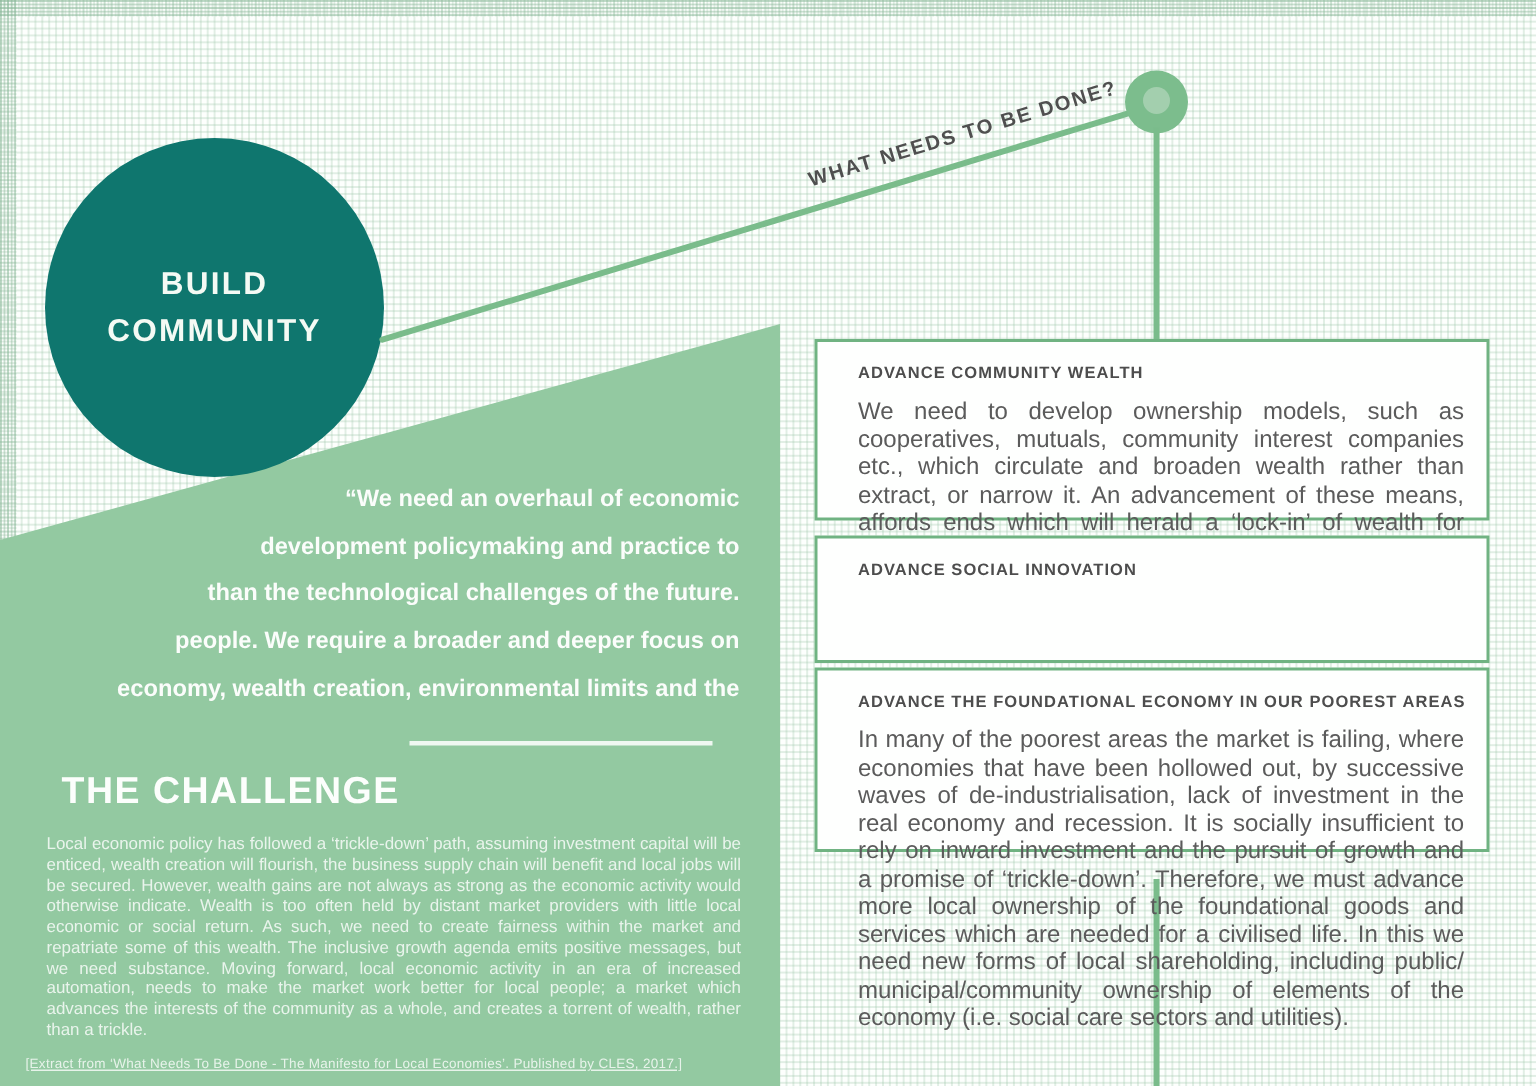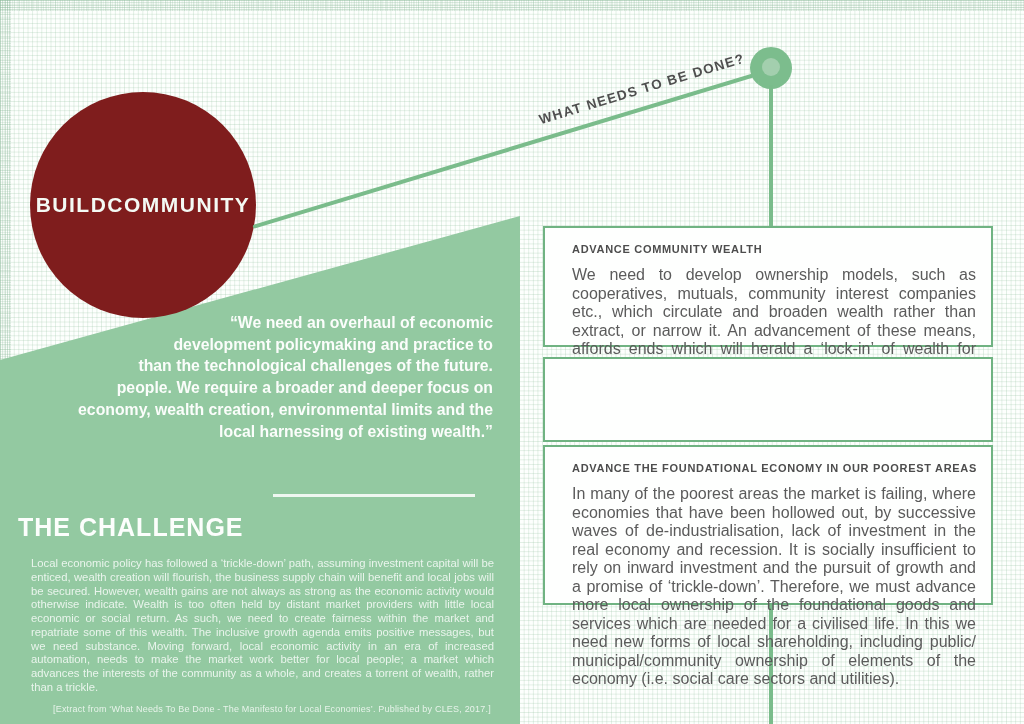--- a/index.html
+++ b/index.html
@@ -33,22 +33,22 @@
   .wedge {
     left: 0; top: 0; width: 1024px; height: 724px;
     background: #93c9a1;
     clip-path: polygon(0px 360px, 520px 216px, 520px 724px, 0px 724px);
   }
 
   
   .title-circle {
     left: 30px; top: 92px; width: 226px; height: 226px;
     border-radius: 50%;
-    background: #7f1d1d;
-    display: flex; flex-direction: row;
+    background: #0f766e;
+    display: flex; flex-direction: column;
     align-items: center; justify-content: center;
     color: #f4faf4;
     font-weight: bold;
     font-size: 21px;
     letter-spacing: 1.5px;
     line-height: 1.5;
     text-align: center;
   }
 
   
@@ -89,21 +89,21 @@
 
   
   .action-box {
     left: 543px; width: 450px;
     background: #fefffe;
     border: 2px solid #70b382;
     padding: 15px 15px 0 27px;
   }
   .box-1 { top: 226px; height: 121px; }
   .box-2 { top: 357px; height: 85px; }
-  .box-3 { top: 445px; height: 160px; }
+  .box-3 { top: 445px; height: 123px; }
   .box-heading {
     font-size: 11px;
     font-weight: bold;
     letter-spacing: 0.7px;
     color: #4d4d4d;
     margin-bottom: 11px;
     white-space: nowrap;
   }
   .box-body {
     font-size: 16px;
@@ -113,64 +113,64 @@
   }
 
   
   .quote {
     right: 531px; top: 312px; width: 470px;
     text-align: right;
     color: #fbfdfb;
     font-weight: bold;
     font-size: 15.8px;
   }
-  .quote-line { line-height: 21.7px; white-space: nowrap; }
+  .quote-line { line-height: 21.7px; white-space: nowrap; margin-top: 10px; }
   .quote-divider {
     left: 273px; top: 494px; width: 202px; height: 3px;
     background: rgba(255,255,255,0.85);
   }
 
   
   .challenge-heading {
-    left: 18px; top: 513px;
+    left: 41px; top: 513px;
     font-size: 25px;
     font-weight: bold;
     letter-spacing: 1px;
     color: #fcfefc;
   }
   .challenge-body {
     left: 31px; top: 557px; width: 463px;
     font-size: 11.3px;
     line-height: 1.22;
     color: rgba(255,255,255,0.80);
     text-align: justify;
   }
   .challenge-citation {
-    left: 53px; top: 704px; width: 470px;
+    left: 17px; top: 704px; width: 470px;
     font-size: 9px;
     letter-spacing: 0.2px;
     color: rgba(255,255,255,0.78);
     white-space: nowrap;
+    text-decoration: underline;
   }
 </style>
 </head>
 <body>
 
 <div class="abs edge-top"></div>
 <div class="abs edge-left"></div>
 
 <div class="abs wedge"></div>
 
 <div class="abs quote">
   <div class="quote-line">“We need an overhaul of economic</div>
   <div class="quote-line">development policymaking and practice to</div>
   <div class="quote-line">than the technological challenges of the future.</div>
   <div class="quote-line">people. We require a broader and deeper focus on</div>
   <div class="quote-line">economy, wealth creation, environmental limits and the</div>
-  <div class="quote-line">local harnessing of existing wealth.”</div>
 </div>
 <div class="abs quote-divider"></div>
 
 <div class="abs challenge-heading">THE CHALLENGE</div>
 <div class="abs challenge-body">Local economic policy has followed a ‘trickle-down’ path, assuming investment capital will be enticed, wealth creation will flourish, the business supply chain will benefit and local jobs will be secured. However, wealth gains are not always as strong as the economic activity would otherwise indicate. Wealth is too often held by distant market providers with little local economic or social return. As such, we need to create fairness within the market and repatriate some of this wealth. The inclusive growth agenda emits positive messages, but we need substance. Moving forward, local economic activity in an era of increased automation, needs to make the market work better for local people; a market which advances the interests of the community as a whole, and creates a torrent of wealth, rather than a trickle.</div>
 <div class="abs challenge-citation">[Extract from ‘What Needs To Be Done - The Manifesto for Local Economies’. Published by CLES, 2017.]</div>
 
 <div class="abs title-circle">
   <div>BUILD</div>
   <div>COMMUNITY</div>
@@ -184,17 +184,18 @@
 </div>
 
 <div class="abs vline vline-top"></div>
 <div class="abs vline vline-bottom"></div>
 
 <div class="abs action-box box-1">
   <div class="box-heading">ADVANCE COMMUNITY WEALTH</div>
   <div class="box-body">We need to develop ownership models, such as cooperatives, mutuals, community interest companies etc., which circulate and broaden wealth rather than extract, or narrow it. An advancement of these means, affords ends which will herald a ‘lock-in’ of wealth for local areas, communities and people. We must also advance the role that land and property holdings, public sector pension funds, and investments play in benefitting local economies.</div>
 </div>
 <div class="abs action-box box-2">
+  <div class="box-heading">ADVANCE SOCIAL INNOVATION</div>
 </div>
 <div class="abs action-box box-3">
   <div class="box-heading">ADVANCE THE FOUNDATIONAL ECONOMY IN OUR POOREST AREAS</div>
   <div class="box-body">In many of the poorest areas the market is failing, where economies that have been hollowed out, by successive waves of de-industrialisation, lack of investment in the real economy and recession. It is socially insufficient to rely on inward investment and the pursuit of growth and a promise of ‘trickle-down’. Therefore, we must advance more local ownership of the foundational goods and services which are needed for a civilised life. In this we need new forms of local shareholding, including public/ municipal/community ownership of elements of the economy (i.e. social care sectors and utilities).</div>
 </div>
 
 </body></html>

